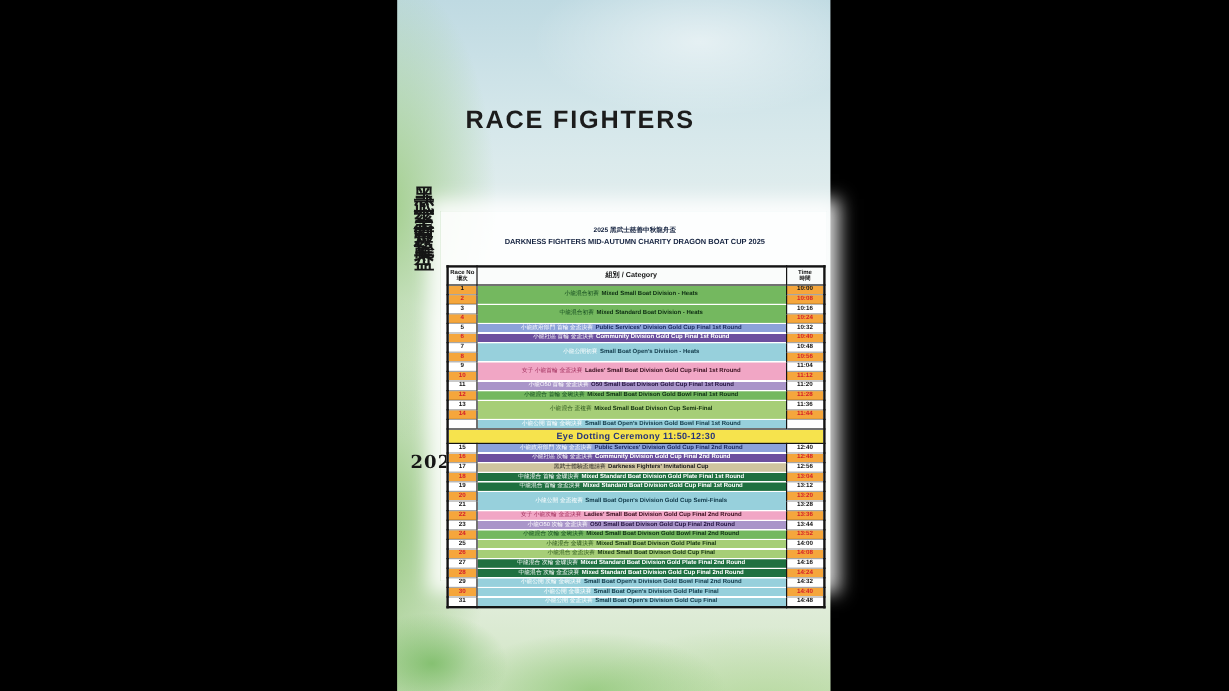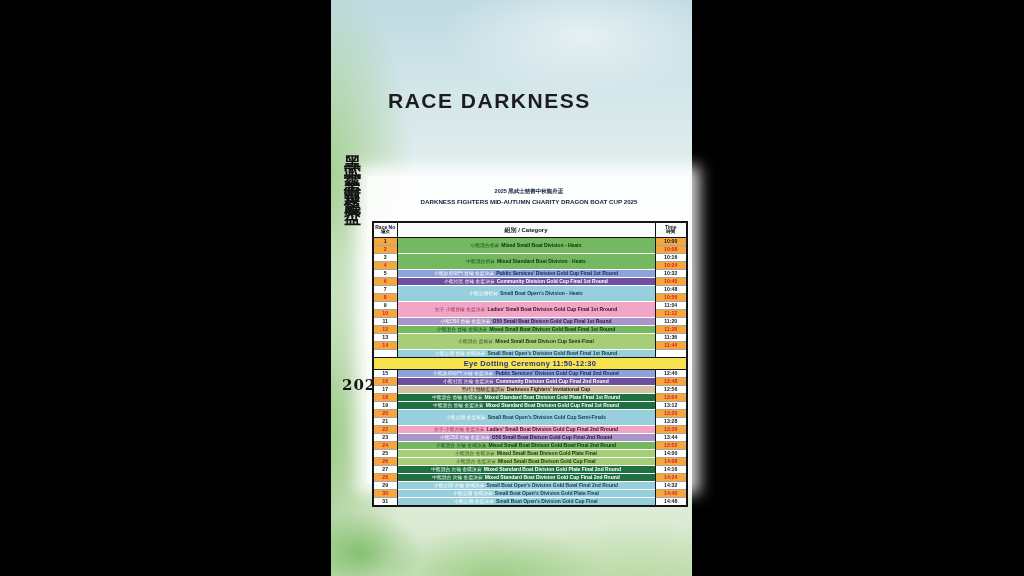--- a/index.html
+++ b/index.html
@@ -48,21 +48,21 @@
 
 <div class="stage">
   <div class="page">
 
     <div class="white-pad"></div>
 
     <div class="side-title">黑武士慈善中秋龍舟盃</div>
     <div class="side-year">2025</div>
 
     <div class="hdr">
-      <div class="hdr-en">RACE DARKNESS</div>
+      <div class="hdr-en">RACE FIGHTERS</div>
     </div>
 
     <div class="tbl-titles">
       <div class="t1">2025 黑武士慈善中秋龍舟盃</div>
       <div class="t2">DARKNESS FIGHTERS MID-AUTUMN CHARITY DRAGON BOAT CUP 2025</div>
     </div>
 
     <table class="race" id="race-table">
       <colgroup>
         <col style="width:24px">

